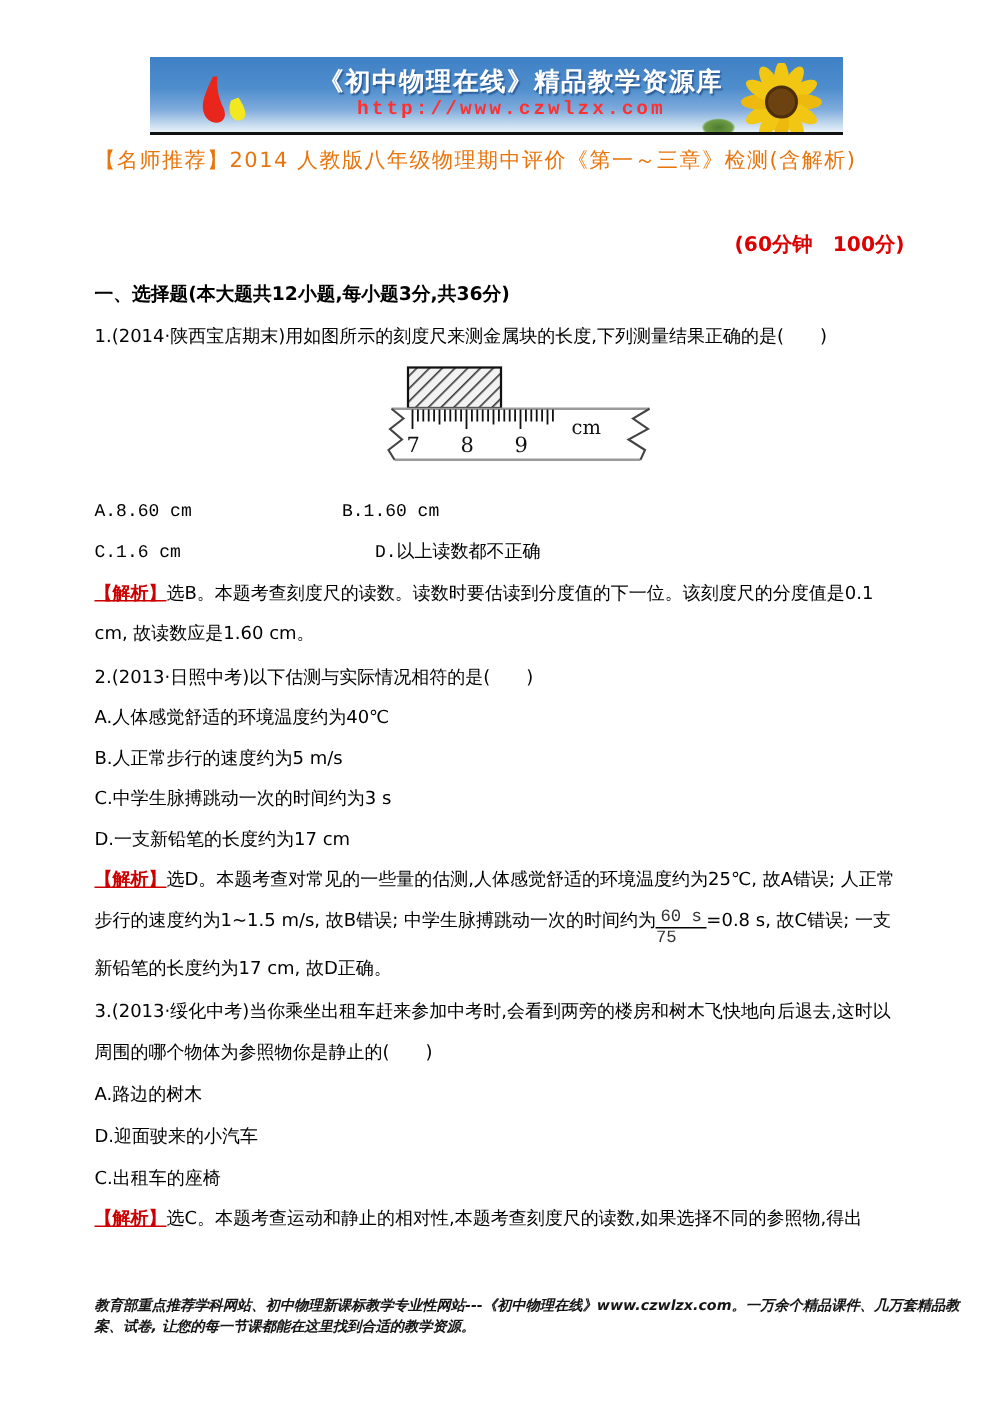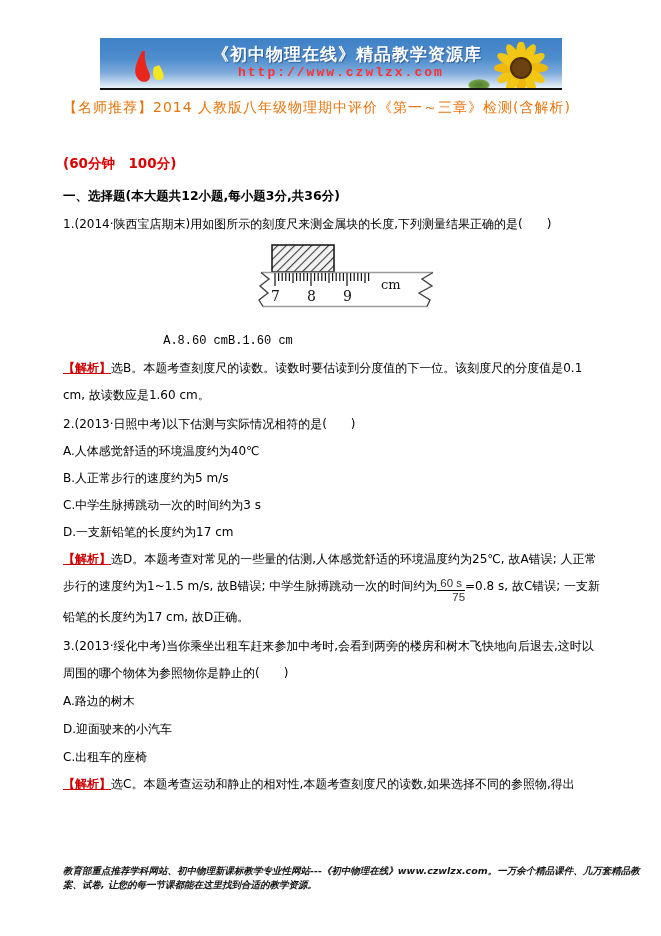--- a/index.html
+++ b/index.html
@@ -25,34 +25,34 @@
   }
   .banner-sunflower{position:absolute;right:12px;bottom:-6px;}
   .banner-foliage{position:absolute;right:72px;bottom:-3px;width:22px;height:12px;
     background:radial-gradient(ellipse at center,#4d7d2e 0%,#6f9c44 60%,transparent 75%);border-radius:50%;}
   
   .main{position:absolute;left:63px;top:97px;width:540px;}
   .doc-title{
     font-size:14px;font-weight:normal;color:#e8750c;letter-spacing:1px;
     white-space:nowrap;line-height:20px;
   }
-  .time-score{margin-top:37px;text-align:left;color:#dd0000;font-weight:bold;font-size:13.5px;line-height:18px;}
+  .time-score{margin-top:37px;text-align:right;color:#dd0000;font-weight:bold;font-size:13.5px;line-height:18px;}
   .section-heading{margin-top:14px;font-weight:bold;font-size:12.5px;line-height:19px;}
   .t{font-size:12px;line-height:27px;}
   .stem{margin-top:6px;}
   .mono{font-family:"Liberation Mono","DejaVu Sans Mono",monospace;font-size:12px;}
   .figure{margin:4px 0 0 192px;}
-  .opt-row{display:flex;text-align:right;}
+  .opt-row{display:flex;}
   .cellA{width:165px;}
   .cellC{width:187px;}
   .tag{color:#cc0000;font-weight:bold;text-decoration:underline;}
   .analysis{margin:0;}
   .frac{
-    display:inline-block;text-align:right;vertical-align:-11px;line-height:1;
-    font-family:Liberation Sans, sans-serif;font-size:11.5px;color:#333;
+    display:inline-block;text-align:left;vertical-align:-11px;line-height:1;
+    font-family:Liberation Mono, monospace;font-size:11.5px;color:#333;
   }
   .frac .num{display:block;border-bottom:1px solid #000;padding:0 3px 1px 3px;}
   .frac .den{display:block;padding-top:1px;}
   .q3opts .t{line-height:28px;}
   .nowrap{white-space:nowrap;}
   
   .footer{
     position:absolute;left:63px;top:864px;width:578px;
     font-size:9.5px;font-style:italic;font-weight:bold;color:#161616;line-height:14px;
   }
@@ -153,20 +153,24 @@
       <text x="52" y="59" font-size="14" fill="#111">8</text>
       <text x="88" y="59" font-size="14" fill="#111">9</text>
       <text x="126" y="47" font-size="13" fill="#111">cm</text>
     </svg>
   </div>
 
   <div class="opt-row t mono" style="margin-top:10px;">
     <span class="cellA">A.8.60 cm</span>
     <span>B.1.60 cm</span>
   </div>
+  <div class="opt-row t mono">
+    <span class="cellC">C.1.6 cm</span>
+    <span>D.以上读数都不正确</span>
+  </div>
 
   <p class="t analysis"><span class="tag">【解析】</span><span>选B。本题考查刻度尺的读数。读数时要估读到分度值的下一位。该刻度尺的分度值是0.1 cm, 故读数应是1.60 cm。</span></p>
 
   <div class="t" style="margin-top:2px;">2.(2013·日照中考)以下估测与实际情况相符的是(　　)</div>
   <div class="t">A.人体感觉舒适的环境温度约为40℃</div>
   <div class="t">B.人正常步行的速度约为5 m/s</div>
   <div class="t">C.中学生脉搏跳动一次的时间约为3 s</div>
   <div class="t">D.一支新铅笔的长度约为17 cm</div>
 
   <p class="t analysis"><span class="tag">【解析】</span><span>选D。本题考查对常见的一些量的估测,人体感觉舒适的环境温度约为25℃, 故A错误; 人正常步行的速度约为1~1.5 m/s, 故B错误; 中学生脉搏跳动一次的时间约为</span><span class="frac"><span class="num">60 s</span><span class="den">75</span></span><span>=0.8 s, 故C错误; 一支新铅笔的长度约为17 cm, 故D正确。</span></p>

